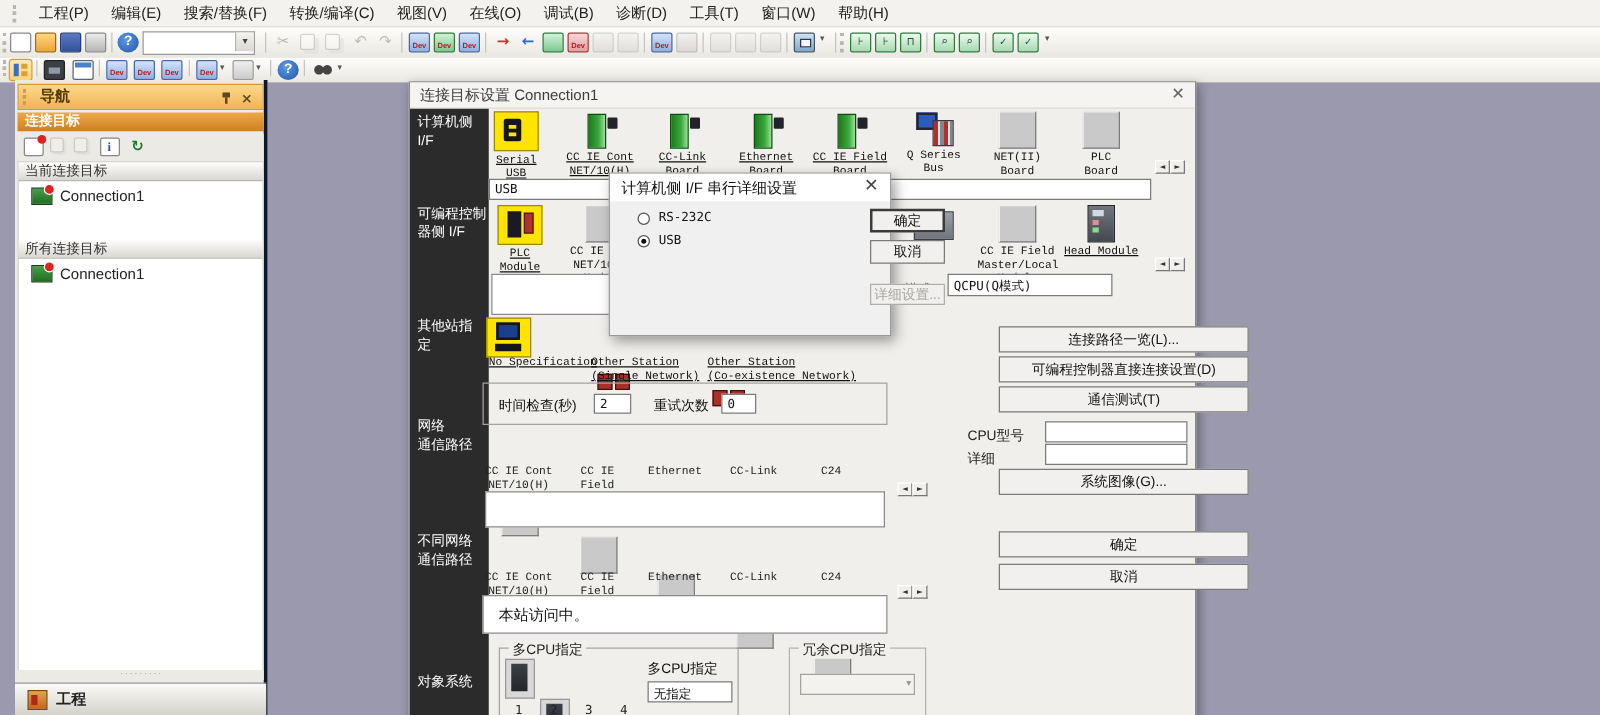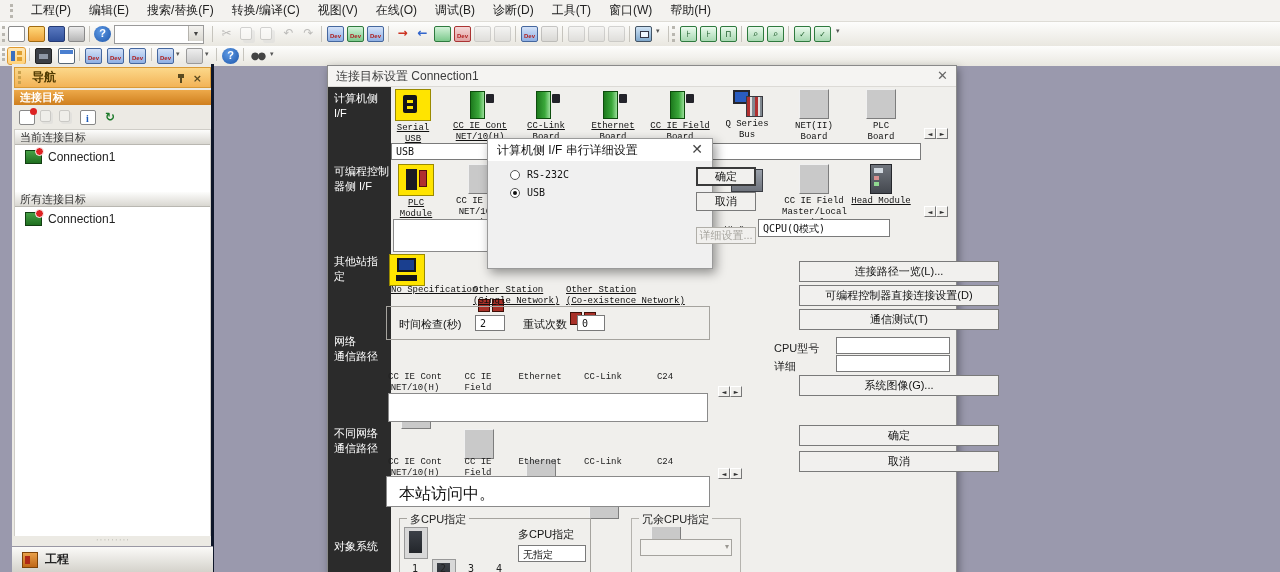--- a/index.html
+++ b/index.html
@@ -406,21 +406,21 @@
     <span class="sq-lab mono pre" style="left:118px;top:391px">CC IE
 Field</span>
     <span class="sq-lab mono pre" style="left:180px;top:391px">Ethernet</span>
     <span class="sq-lab mono pre" style="left:243px;top:391px">CC-Link</span>
     <span class="sq-lab mono pre" style="left:305px;top:391px">C24</span>
     <div class="hsc" style="left:390px;top:402px">
       <span>◄</span>
         <span>►</span>
     </div>
     <div class="wbox" style="left:58px;top:410px;width:324px;height:31px">
-      <span class="abs mono" style="left:12px;top:7px;font-size:16px">本站访问中。</span>
+      <span class="abs mono" style="left:12px;top:7px;font-size:12px">本站访问中。</span>
     </div>
 
     <div class="gbox" style="left:71px;top:452px;width:192px;height:64px">
       <span class="glab">多CPU指定</span>
       <div class="di abs" style="left:4px;top:8px;margin:0;width:22px;height:30px;background:#d8d8d8;border:1px solid #999">
           <span class="abs" style="left:4px;top:3px;width:13px;height:22px;background:linear-gradient(#3c4047,#23262b)"></span>
         </div>
       <div class="di abs" style="left:32px;top:8px;margin:0;width:22px;height:30px;background:#d8d8d8;border:1px solid #999">
           <span class="abs" style="left:4px;top:3px;width:13px;height:22px;background:linear-gradient(#3c4047,#23262b)"></span>
         </div>

